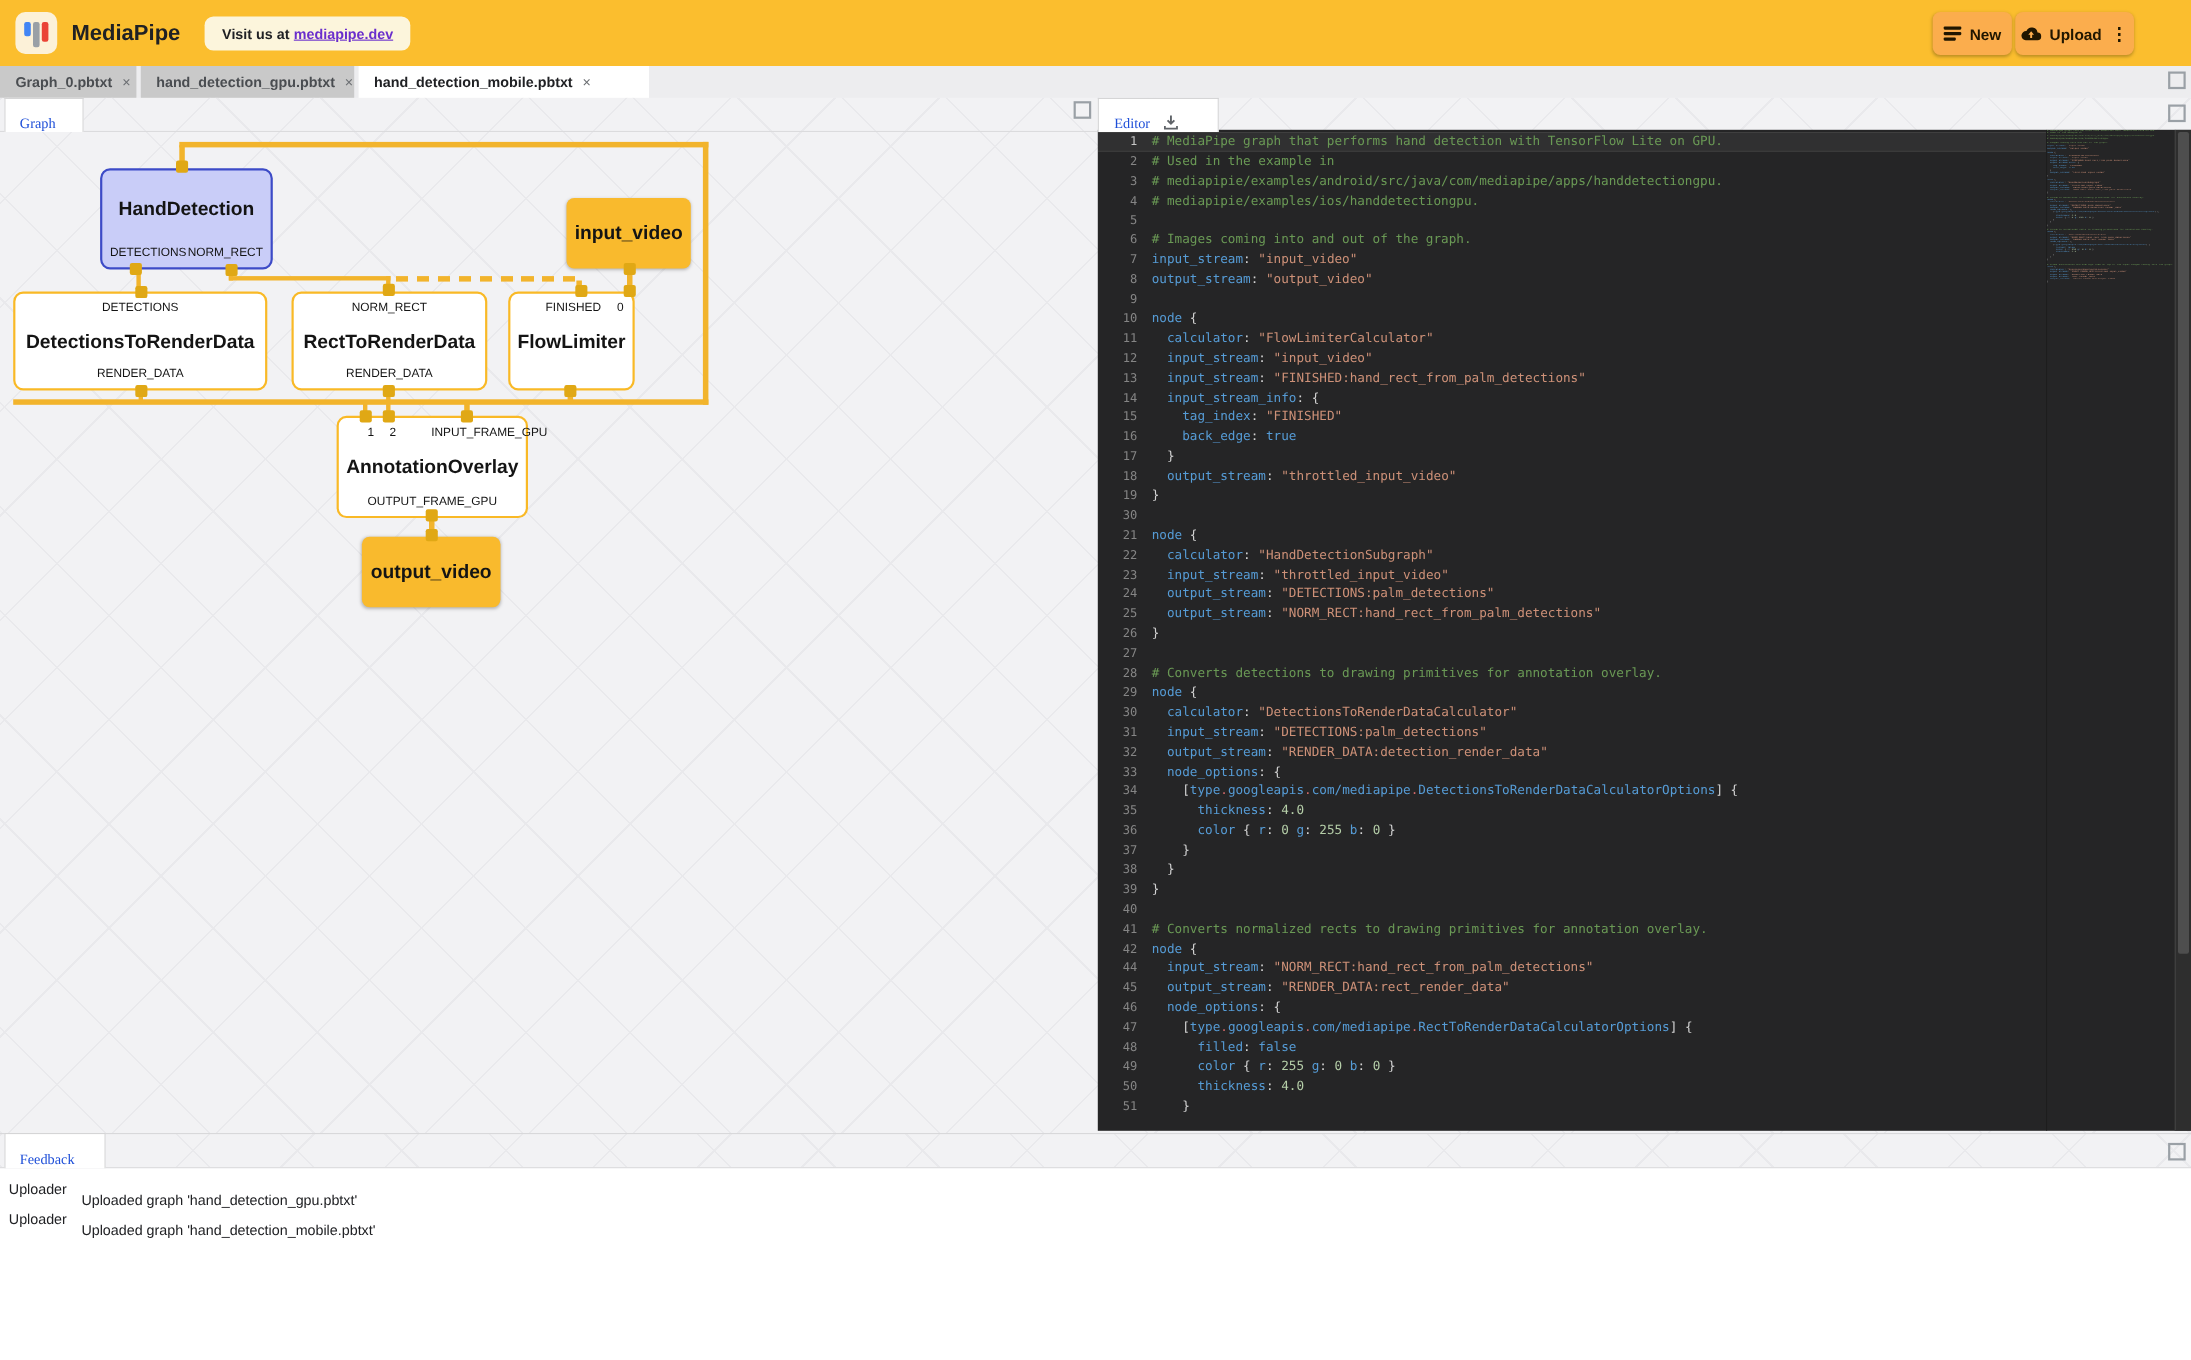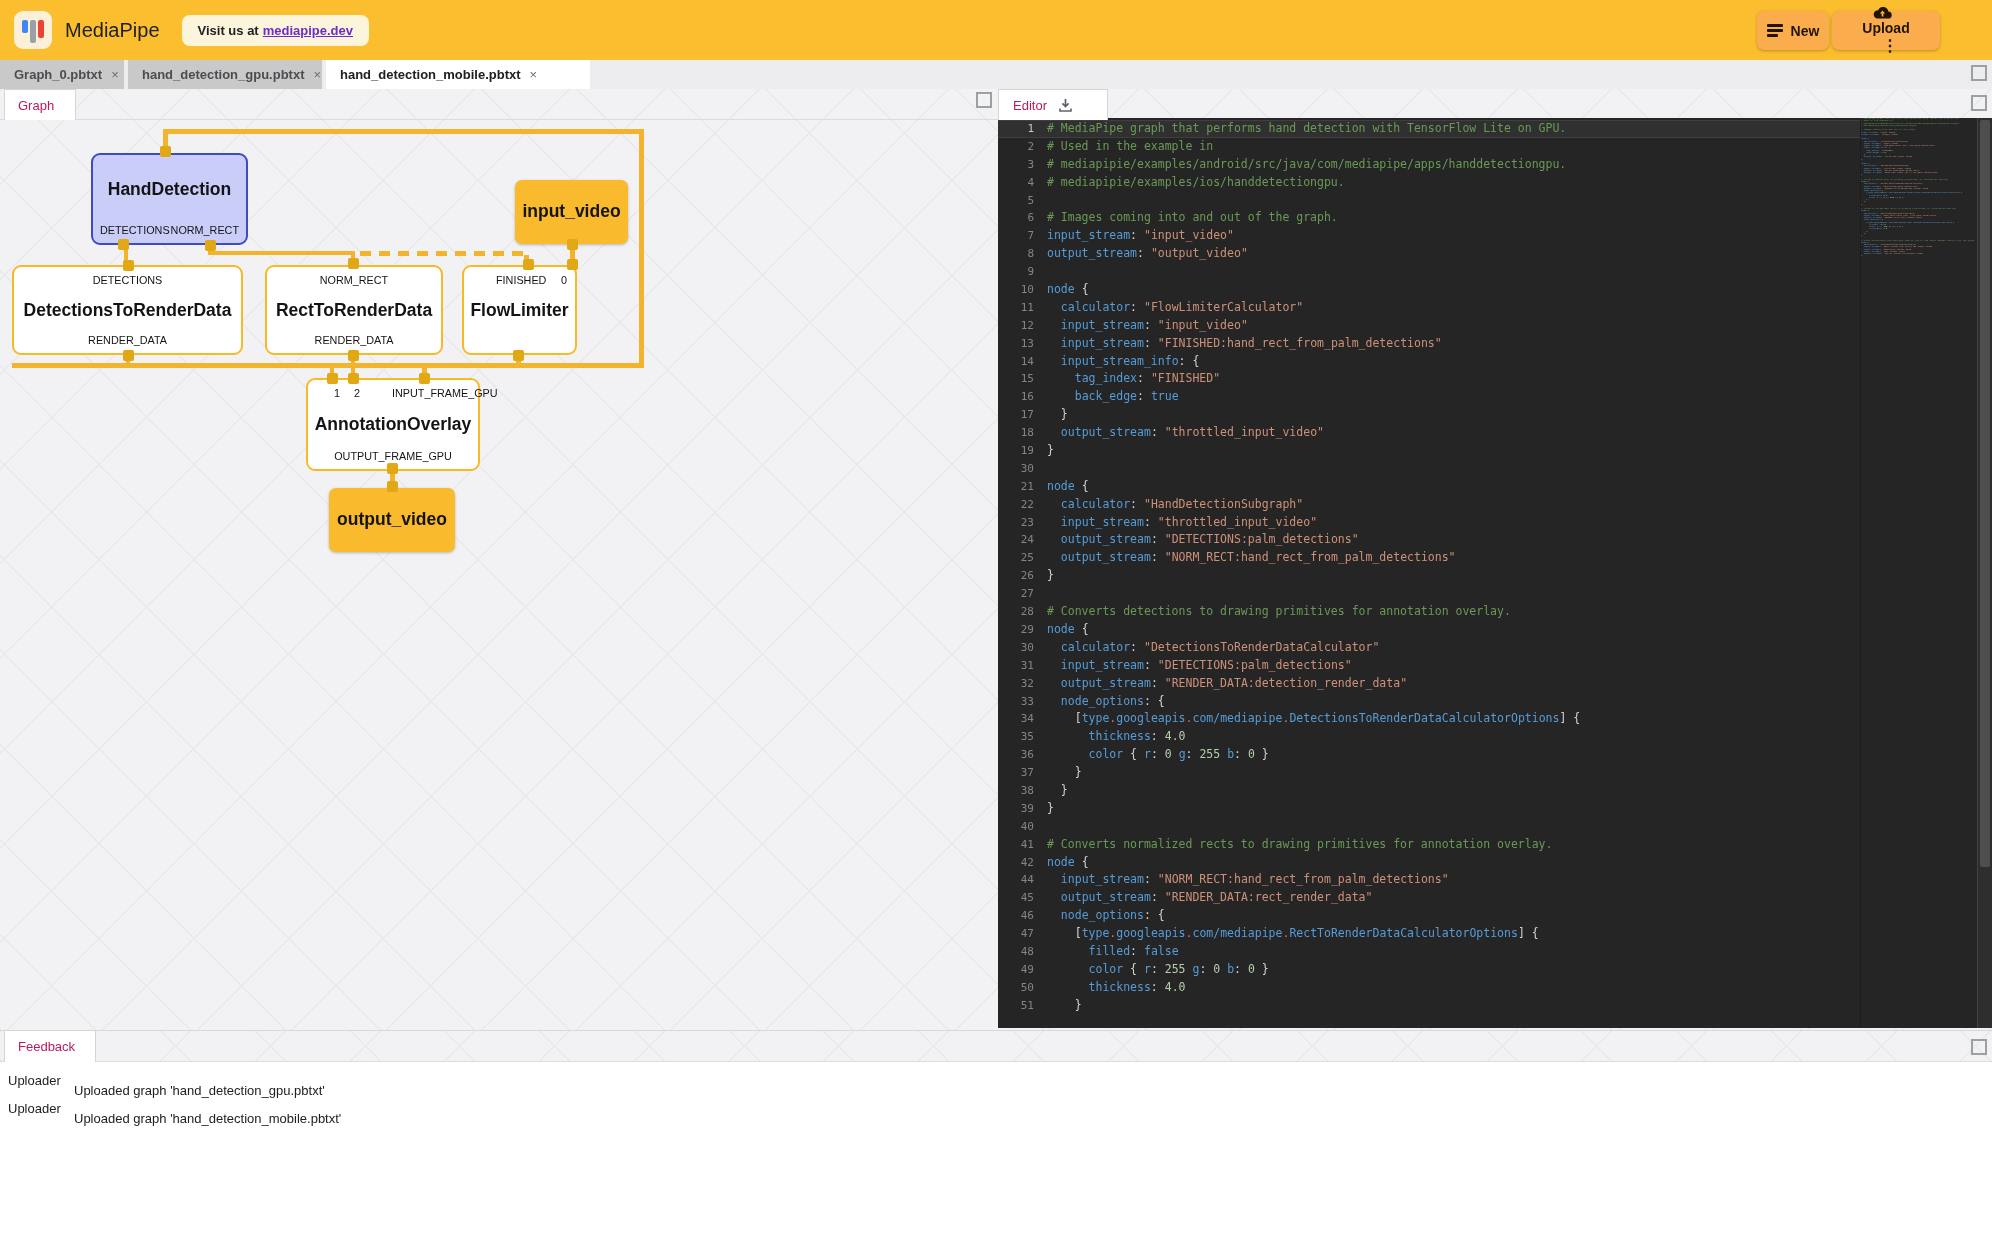--- a/index.html
+++ b/index.html
@@ -12,29 +12,29 @@
 
   
   #topbar{position:absolute;left:0;top:0;width:1992px;height:60px;background:#FBBE2E;
           display:flex;align-items:center;}
   #logo{width:38px;height:38px;margin-left:14px;background:#FCF1D8;border-radius:9px;
         position:relative;flex:none;}
   #logo i{position:absolute;border-radius:2px;}
   #logo .b1{left:8px;top:9px;width:6px;height:13px;background:#4285F4;}
   #logo .b2{left:16px;top:9px;width:6px;height:23px;background:#9AA0A6;}
   #logo .b3{left:24px;top:9px;width:6px;height:18px;background:#EA4335;}
-  #app-title{font-size:20px;font-weight:normal;color:#202124;margin-left:13px;}
+  #app-title{font-size:20px;font-weight:bold;color:#202124;margin-left:13px;}
   #visit-pill{margin-left:22px;background:#FCF5DC;border-radius:8px;height:31px;
               display:flex;align-items:center;padding:0 16px;font-size:13px;font-weight:bold;color:#202124;}
   #visit-pill a{color:#6A2ECC;text-decoration:underline;margin-left:4px;cursor:pointer;}
   .topbtn{position:absolute;top:11px;height:39px;background:#FBAD4D;border-radius:7px;
           display:flex;align-items:center;justify-content:center;font-size:14px;font-weight:bold;
           color:#201600;box-shadow:0 1px 3px rgba(0,0,0,.25);cursor:pointer;}
   #btn-new{left:1757px;width:72px;}
-  #btn-upload{left:1832px;width:108px;flex-direction:column;}
+  #btn-upload{left:1832px;width:108px;}
   .hamb{width:16px;margin-right:8px;display:inline-block;}
   .hamb i{display:block;height:2.5px;background:#201600;margin:2.5px 0;border-radius:1px;}
   .hamb i:last-child{width:11px;}
   .kebab{font-size:16px;font-weight:bold;margin-left:8px;letter-spacing:0;}
   .cloudico{margin-right:7px;display:inline-flex;}
 
   
   #tabsrow{position:absolute;left:0;top:60px;width:1992px;height:29px;background:#EDEDEF;}
   .ftab{position:absolute;top:0;height:29px;display:flex;align-items:center;
         padding:0 10px 0 14px;font-size:13px;font-weight:bold;color:#4A4D51;
@@ -42,21 +42,21 @@
   .ftab .x{margin-left:9px;font-size:13px;color:#6B6E72;cursor:pointer;font-weight:normal;}
   .ftab.active{background:#FFFFFF;color:#202124;}
   #ftab-0{left:0;width:124px;}
   #ftab-1{left:128px;width:194px;}
   #ftab-2{left:326px;width:264px;}
 
   
   #main{position:absolute;left:0;top:89px;width:1992px;height:941px;}
   #panel-strip-border{position:absolute;left:0;top:30px;width:998px;height:1px;background:#DBDBDD;}
   .subtab{position:absolute;background:#fff;border:1px solid #D5D5D6;border-bottom:none;
-          display:flex;align-items:center;font-size:13px;color:#be185d;box-sizing:border-box;cursor:pointer;}
+          display:flex;align-items:flex-end;font-size:13px;color:#1d4ed8;box-sizing:border-box;cursor:pointer;font-family:Liberation Serif, serif;}
   #graph-tab{left:4px;top:0;width:72px;height:31px;padding-left:13px;}
   #editor-tab{left:998px;top:0;width:110px;height:31px;padding-left:14px;z-index:5;}
   #editor-tab svg{margin-left:10px;}
   .maxbox{position:absolute;width:12px;height:12px;border:2px solid #9AA0A6;background:transparent;cursor:pointer;}
 
   
   #graph-canvas{position:absolute;left:0;top:0;width:872px;height:941px;}
   .edge{position:absolute;background:#F2B42C;}
   .edge.dash-h{background:repeating-linear-gradient(90deg,#F2B42C 0 11px,transparent 11px 19px);}
   .edge.dash-v{background:repeating-linear-gradient(180deg,#F2B42C 0 7px,transparent 7px 12px);}

